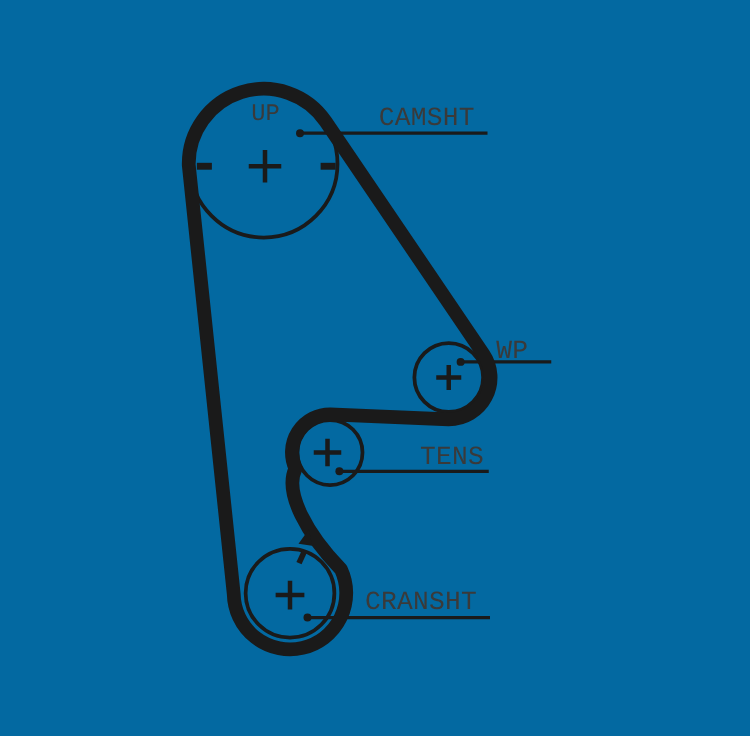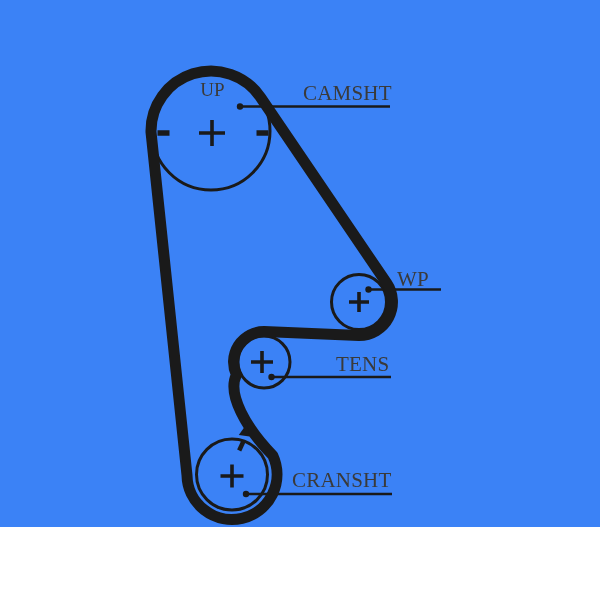--- a/index.html
+++ b/index.html
@@ -1,18 +1,18 @@
 <!DOCTYPE html>
 <html><head>
 <meta charset="utf-8">
 <style>
   html,body { margin:0; padding:0; background:#ffffff; }
   .stage {
-    position:relative; width:600px; height:527px; background:#3b82f6;
-    font-family:Liberation Serif, serif; overflow:hidden;
+    position:relative; width:600px; height:589px; background:#0369a1;
+    font-family:Liberation Mono, monospace; overflow:hidden;
   }
   svg { display:block; }
   .pulley     { fill:none; stroke:#1a1a1a; stroke-width:3; }
   .belt       { fill:none; stroke:#1a1a1a; stroke-width:11; stroke-linejoin:round; stroke-linecap:round; }
   .mark-plus  { fill:none; stroke:#1a1a1a; stroke-width:3.6; }
   .mark-minus { fill:none; stroke:#1a1a1a; stroke-width:5.5; }
   .leader     { fill:none; stroke:#1a1a1a; stroke-width:2.6; }
   .dot        { fill:#1a1a1a; stroke:none; }
   .lbl        { fill:#3a3a3a; font-size:21px; letter-spacing:0.2px; }
   .lbl-up     { fill:#3a3a3a; font-size:19px; }

